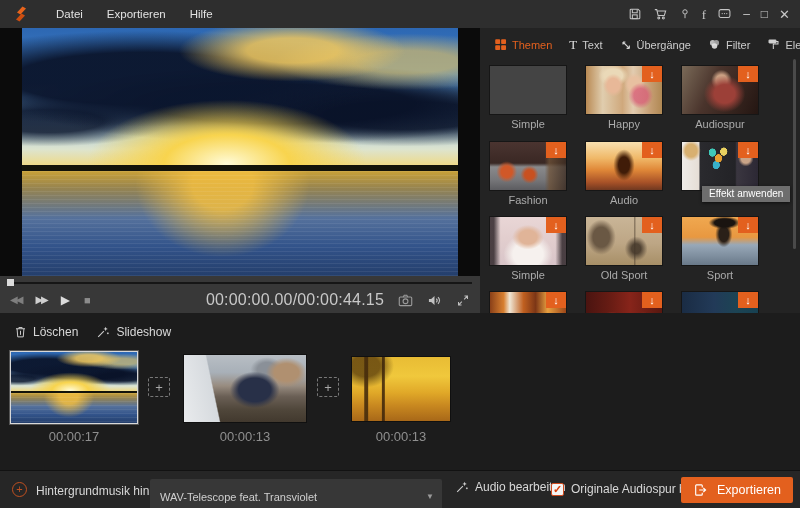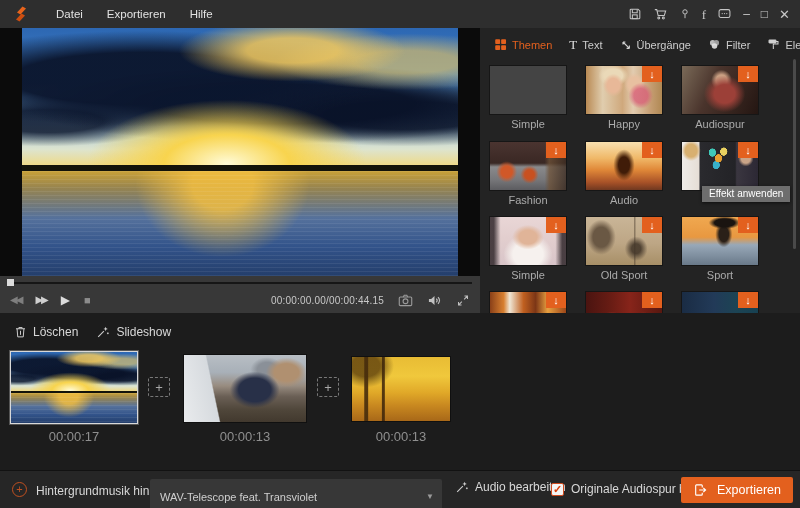--- a/index.html
+++ b/index.html
@@ -41,21 +41,21 @@
 
   .controls-strip { position:absolute; left:0; top:276px; width:480px; height:37px; background:#383838; }
   .seek-track { position:absolute; left:8px; right:8px; top:6px; height:2px; background:#161616; }
   .seek-handle { position:absolute; left:7px; top:3px; width:7px; height:7px; background:#dcdcdc; }
   .ctrl-row { position:absolute; left:0; top:11px; width:480px; height:26px; display:flex; align-items:center; padding:0 10px; gap:14px; }
   .pb { line-height:1; cursor:default; }
   .pb.rw { color:#7e7e7e; font-size:10px; letter-spacing:-2px; }
   .pb.ff { color:#cfcfcf; font-size:10px; letter-spacing:-2px; }
   .pb.play { color:#dcdcdc; font-size:12px; }
   .pb.stop { color:#8c8c8c; font-size:11px; }
-  .time { margin-left:auto; font-size:10px; color:#c8c8c8; letter-spacing:.2px; }
+  .time { margin-left:auto; font-size:16px; color:#c8c8c8; letter-spacing:.2px; }
   .ctrl-svg { display:block; }
 
   
   .right-panel { position:absolute; left:480px; top:28px; width:320px; height:285px; background:#232323; overflow:hidden; }
   .tabs { display:flex; align-items:center; height:33px; padding-left:14px; gap:17px; }
   .tab { display:flex; align-items:center; gap:5px; font-size:11px; color:#cccccc; cursor:default; }
   .tab.active { color:#e3601e; }
   .tab .t-glyph { font-family:"Liberation Serif", serif; font-size:13px; color:#e0e0e0; }
   .theme-cell { position:absolute; width:78px; }
   .thumb { position:relative; width:78px; height:50px; background:#444; overflow:hidden; border:1px solid #161616; }

